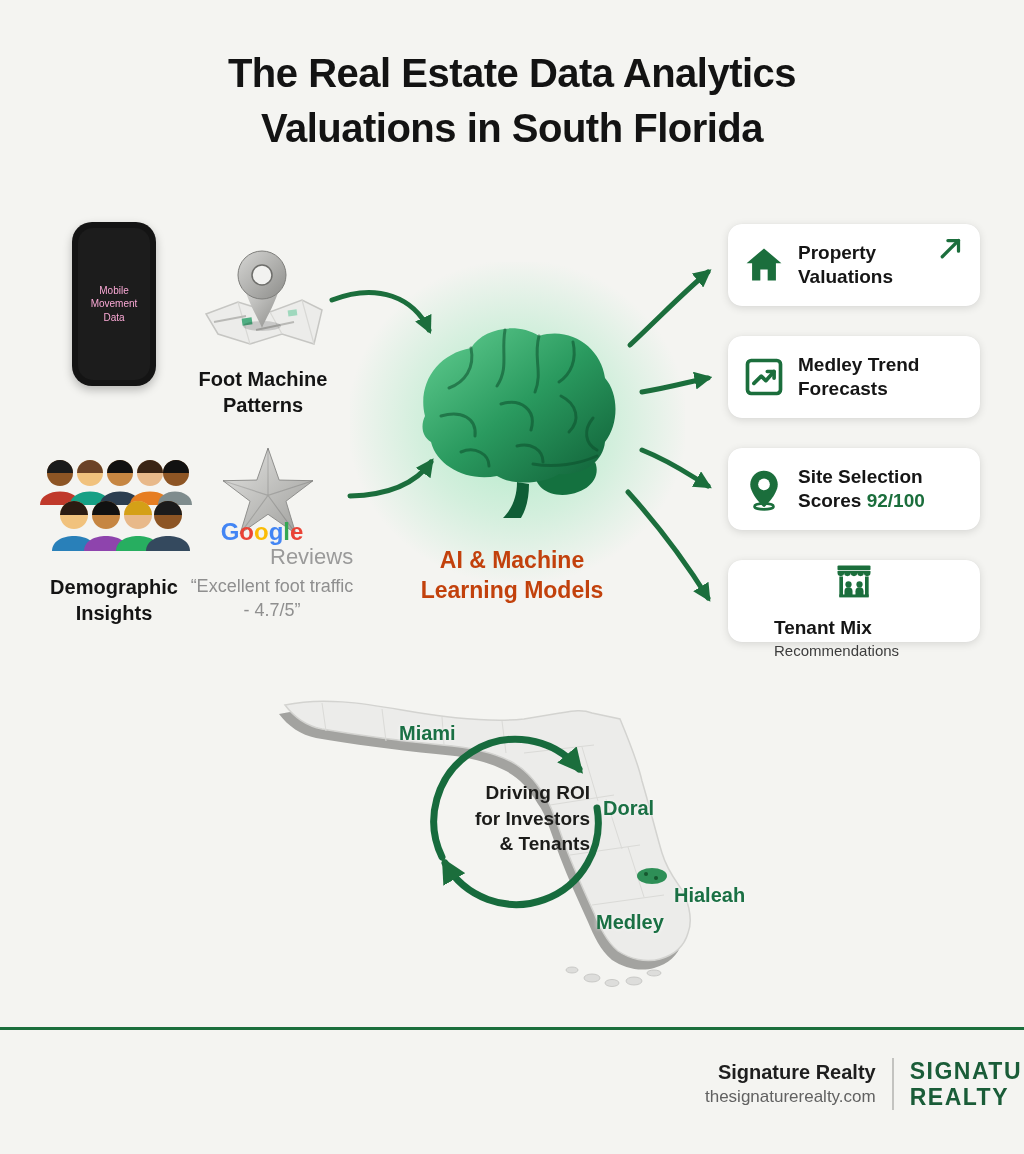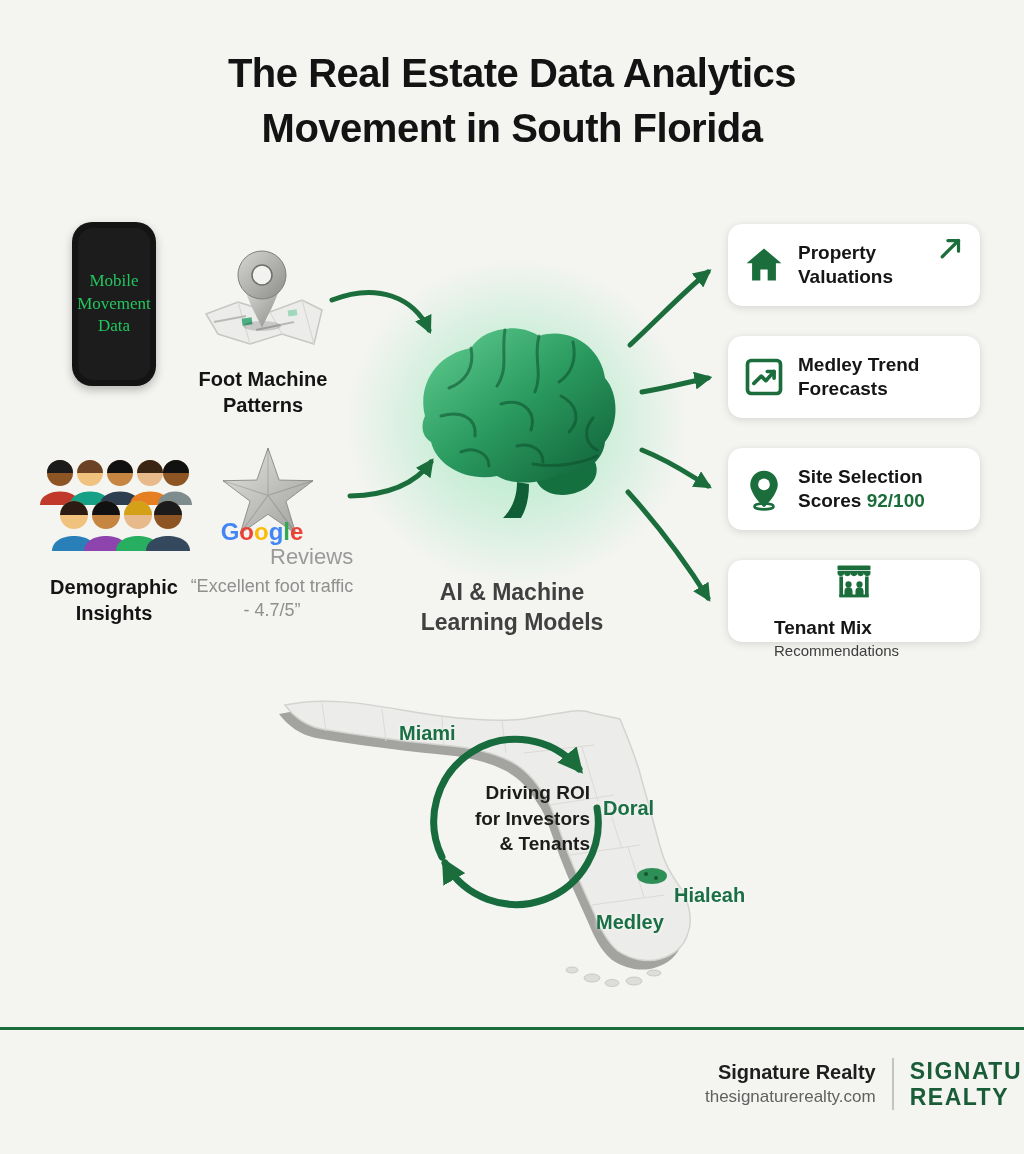--- a/index.html
+++ b/index.html
@@ -16,35 +16,35 @@
   .title{top:46px;left:0;width:1024px;text-align:center;z-index:3;}
   .title div{font-size:40px;font-weight:800;color:#131313;line-height:1.38;letter-spacing:-0.5px;}
 
   
   .phone{left:72px;top:222px;width:84px;height:164px;background:#141414;border-radius:20px;
     box-shadow:0 4px 10px rgba(0,0,0,.25);z-index:2;}
   .phone .screen{position:absolute;inset:6px;background:#1c1c1c;border-radius:15px;
     display:flex;align-items:center;justify-content:center;text-align:center;padding:4px;}
   .phone .notch{position:absolute;top:10px;left:50%;transform:translateX(-50%);width:30px;height:6px;
     background:#0a0a0a;border-radius:3px;}
-  .phone .ptext{font-size:17px;color:#22c55e;line-height:1.35;font-family:Liberation Serif, serif;}
+  .phone .ptext{font-size:10px;color:#f9a8d4;line-height:1.35;}
 
   
   .lbl{font-weight:bold;font-size:20px;color:#141414;text-align:center;line-height:1.3;z-index:3;}
   .quote{font-size:18px;color:#8f8f8f;text-align:center;line-height:1.35;z-index:3;}
 
   .google-word{font-size:24px;font-weight:bold;letter-spacing:0;z-index:3;text-align:center;}
   .google-reviews{font-size:22px;color:#9a9a9a;z-index:3;margin-left:32px;}
 
   
   .glow{left:350px;top:262px;width:335px;height:320px;z-index:1;
     background:radial-gradient(ellipse at center, rgba(126,226,169,.6) 0%, rgba(126,226,169,.28) 42%, rgba(126,226,169,0) 72%);}
   .brain{left:405px;top:312px;z-index:2;}
-  .ai-label{left:392px;top:578px;width:240px;text-align:center;font-weight:bold;font-size:23px;
-    color:#404040;line-height:1.3;z-index:3;}
+  .ai-label{left:392px;top:546px;width:240px;text-align:center;font-weight:bold;font-size:23px;
+    color:#c2410c;line-height:1.3;z-index:3;}
 
   
   .card{left:720px;width:252px;height:82px;background:#ffffff;border-radius:14px;
     box-shadow:0 2px 8px rgba(0,0,0,.12), 0 0 1px rgba(0,0,0,.08);
     display:flex;align-items:center;gap:12px;padding:0 14px;box-sizing:border-box;z-index:3;margin-left:8px;}
   .cicon{width:44px;height:44px;flex:0 0 44px;}
   .ctext{font-weight:bold;font-size:19px;line-height:1.25;color:#151515;}
   .ctext .green{color:#1b6e3c;}
   .csub{display:block;font-weight:normal;font-size:15px;color:#3d3d3d;margin-top:2px;}
   .uparrow{width:30px;height:30px;margin-left:auto;align-self:flex-start;margin-top:9px;flex:0 0 30px;}
@@ -68,21 +68,21 @@
   .flogo{line-height:1.15;}
   .flogo div{font-weight:800;font-size:23px;letter-spacing:1.5px;color:#1a5c38;white-space:nowrap;}
 </style>
 </head>
 <body>
 
 <div id="canvas">
 
   <div class="abs title">
     <div>The Real Estate Data Analytics</div>
-    <div>Movement in South Florida</div>
+    <div>Valuations in South Florida</div>
   </div>
 
   <div class="abs glow"></div>
 
   <svg class="abs overlay" width="1024" height="1154" viewBox="0 0 1024 1154">
     <defs>
       <marker id="ah" viewBox="0 0 10 10" refX="7.5" refY="5" markerWidth="3.6" markerHeight="3.6" orient="auto">
         <path d="M0 0 L10 5 L0 10 Z" fill="#1b6e3c"></path>
       </marker>
     </defs>

